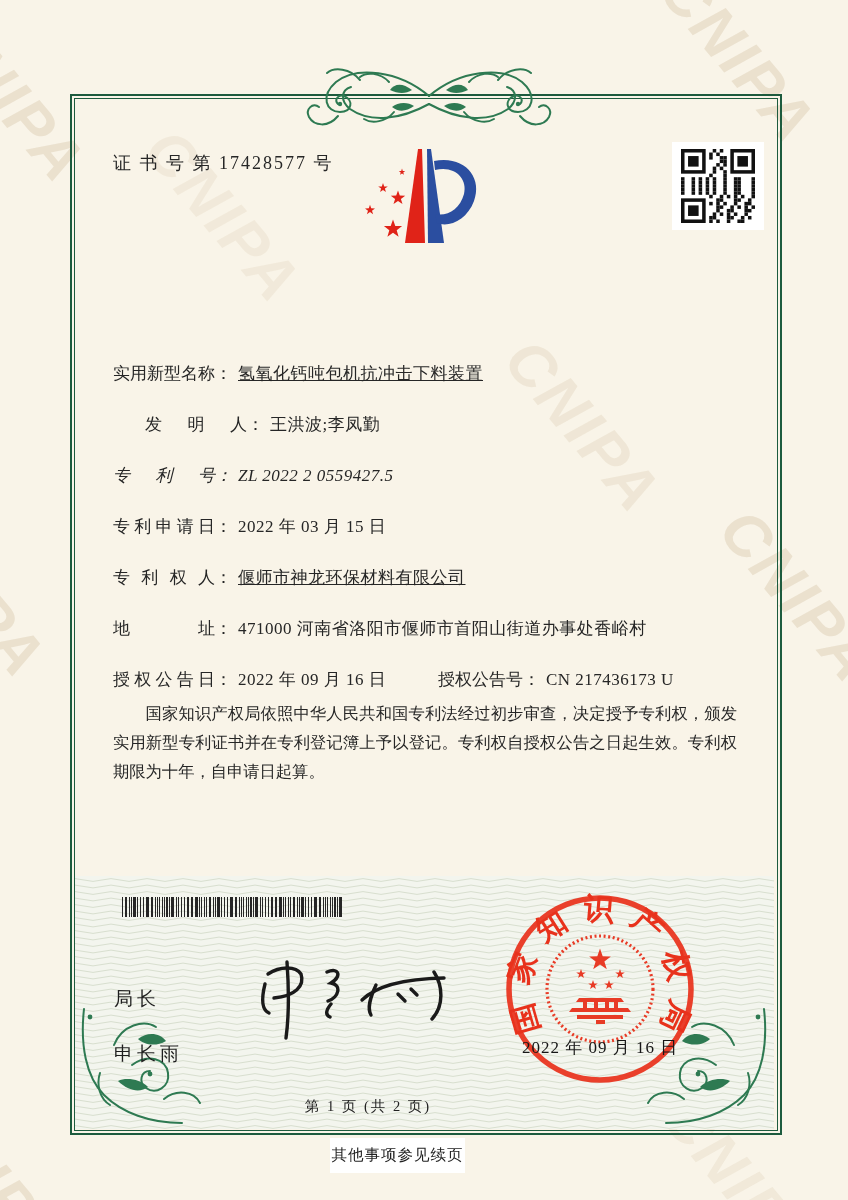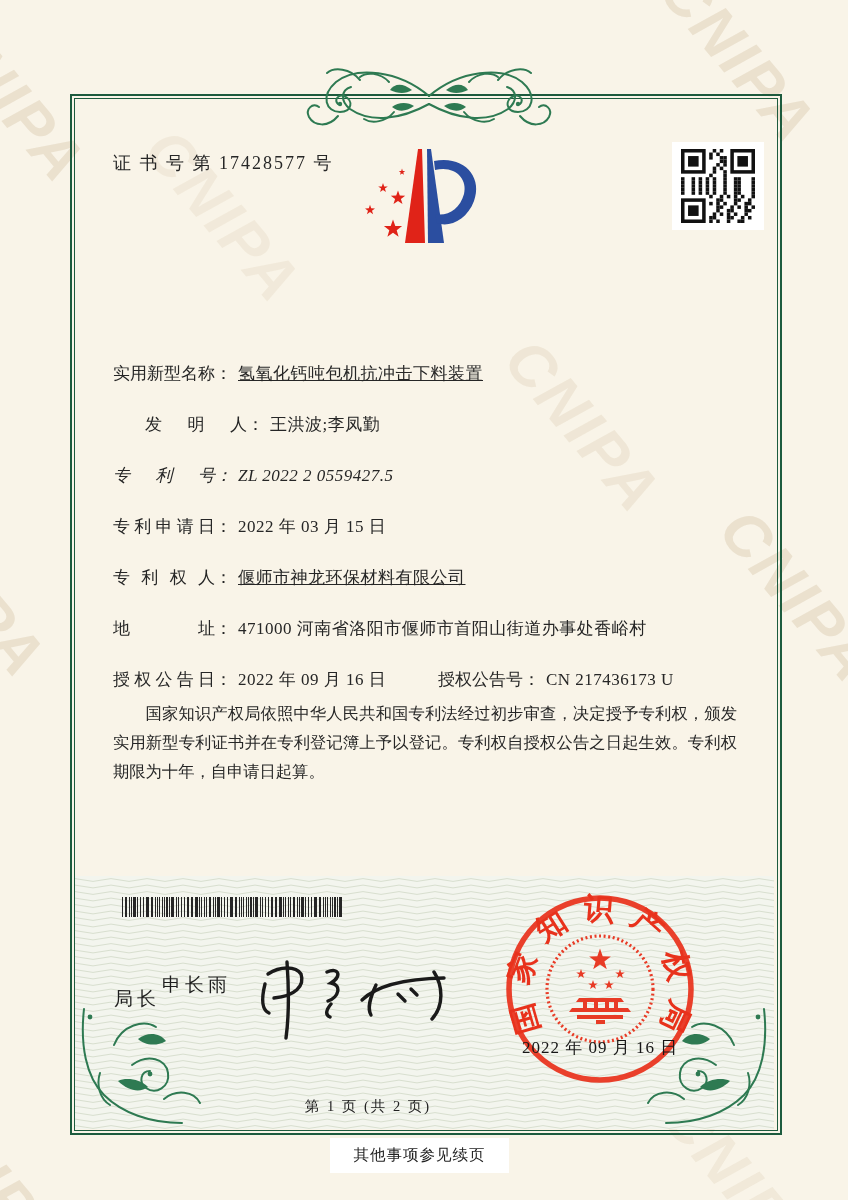--- a/index.html
+++ b/index.html
@@ -60,21 +60,21 @@
   }
   .sig-label{
     position:absolute;left:114px;font-size:19px;letter-spacing:4px;z-index:4;
     font-family:"Liberation Sans","DejaVu Sans",sans-serif;color:#1e1e1e;
   }
   .pageinfo{
     position:absolute;left:0;top:1097px;width:736px;text-align:center;
     font-size:14.5px;letter-spacing:2px;z-index:4;color:#222;
   }
   .contnote{
-    position:absolute;left:330px;top:1138px;width:179px;z-index:4;
+    position:absolute;left:330px;top:1138px;width:135px;z-index:4;
     background:#ffffff;padding:7px 0;text-align:center;
     font-size:15.5px;letter-spacing:1px;color:#222;
   }
   .sealdate{
     position:absolute;left:505px;top:1036px;width:190px;z-index:6;
     text-align:center;font-size:17px;letter-spacing:1px;color:#161616;
   }
   svg{display:block;}
   .green-stroke{stroke:#2e7a52;fill:none;stroke-width:2;stroke-linecap:round;}
 </style>
@@ -371,21 +371,21 @@
       <rect x="203" y="0" width="1" height="20" fill="#262626"></rect>
       <rect x="205" y="0" width="1" height="20" fill="#262626"></rect>
       <rect x="208" y="0" width="1" height="20" fill="#262626"></rect>
       <rect x="210" y="0" width="1" height="20" fill="#262626"></rect>
       <rect x="212" y="0" width="2" height="20" fill="#262626"></rect>
       <rect x="215" y="0" width="1" height="20" fill="#262626"></rect>
       <rect x="217" y="0" width="3" height="20" fill="#262626"></rect>
     </svg>
 
   <div class="sig-label" style="top:970px;margin-top:16px;">局长</div>
-  <div class="sig-label" style="top:972px;margin-left:48px;">申长雨</div>
+  <div class="sig-label" style="top:1041px;">申长雨</div>
 
   <svg class="abs" style="left:248px;top:938px;z-index:5;" width="210" height="110" viewBox="0 0 210 110">
     <g fill="none" stroke="#1a1a1a" stroke-width="3.4" stroke-linecap="round">
       <path d="M17,46 C13,62 14,72 21,75"></path>
       <path d="M20,36 C32,28 48,28 53,36 C57,48 47,58 26,60"></path>
       <path d="M39,24 C41,52 41,78 38,100"></path>
       <path d="M79,34 C91,29 94,38 83,45 C94,47 91,59 80,63 M83,66 C78,72 77,77 82,79"></path>
       <path d="M114,62 C126,50 148,41 196,40"></path>
       <path d="M128,47 C122,60 119,70 123,77"></path>
       <path d="M186,34 C195,48 196,68 184,81"></path>

